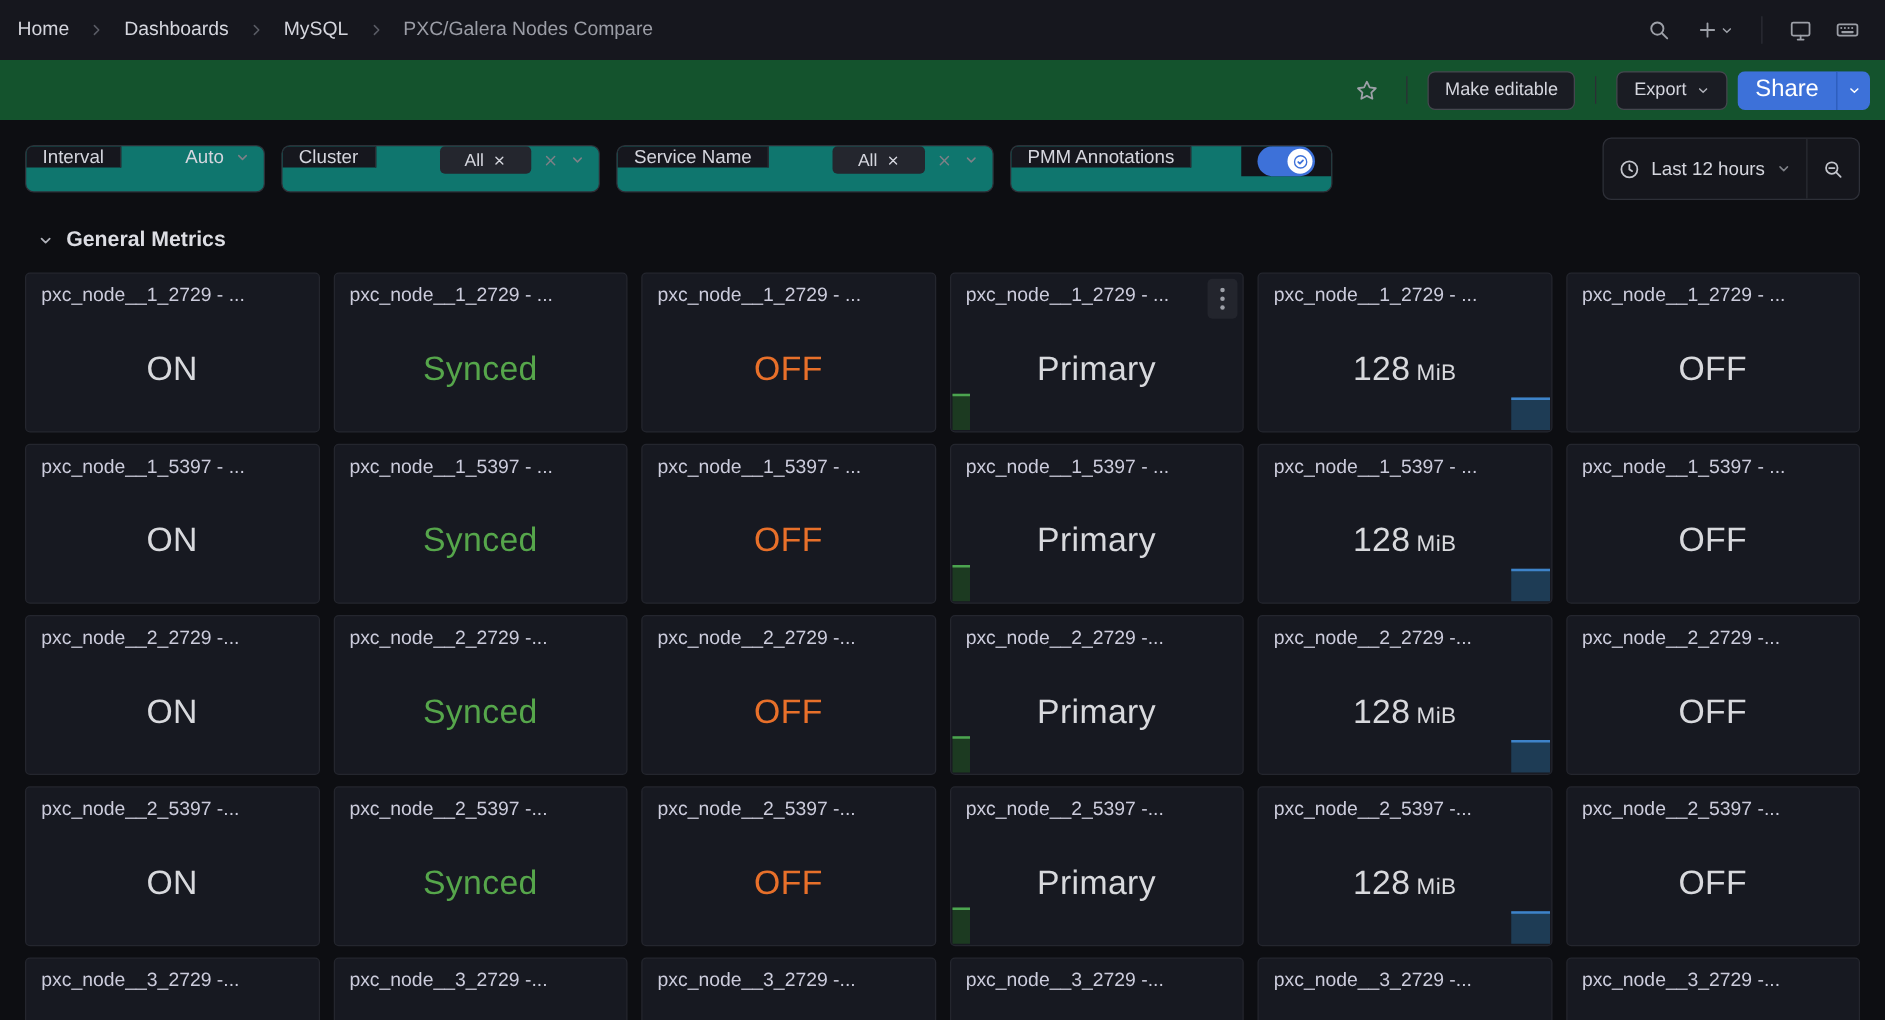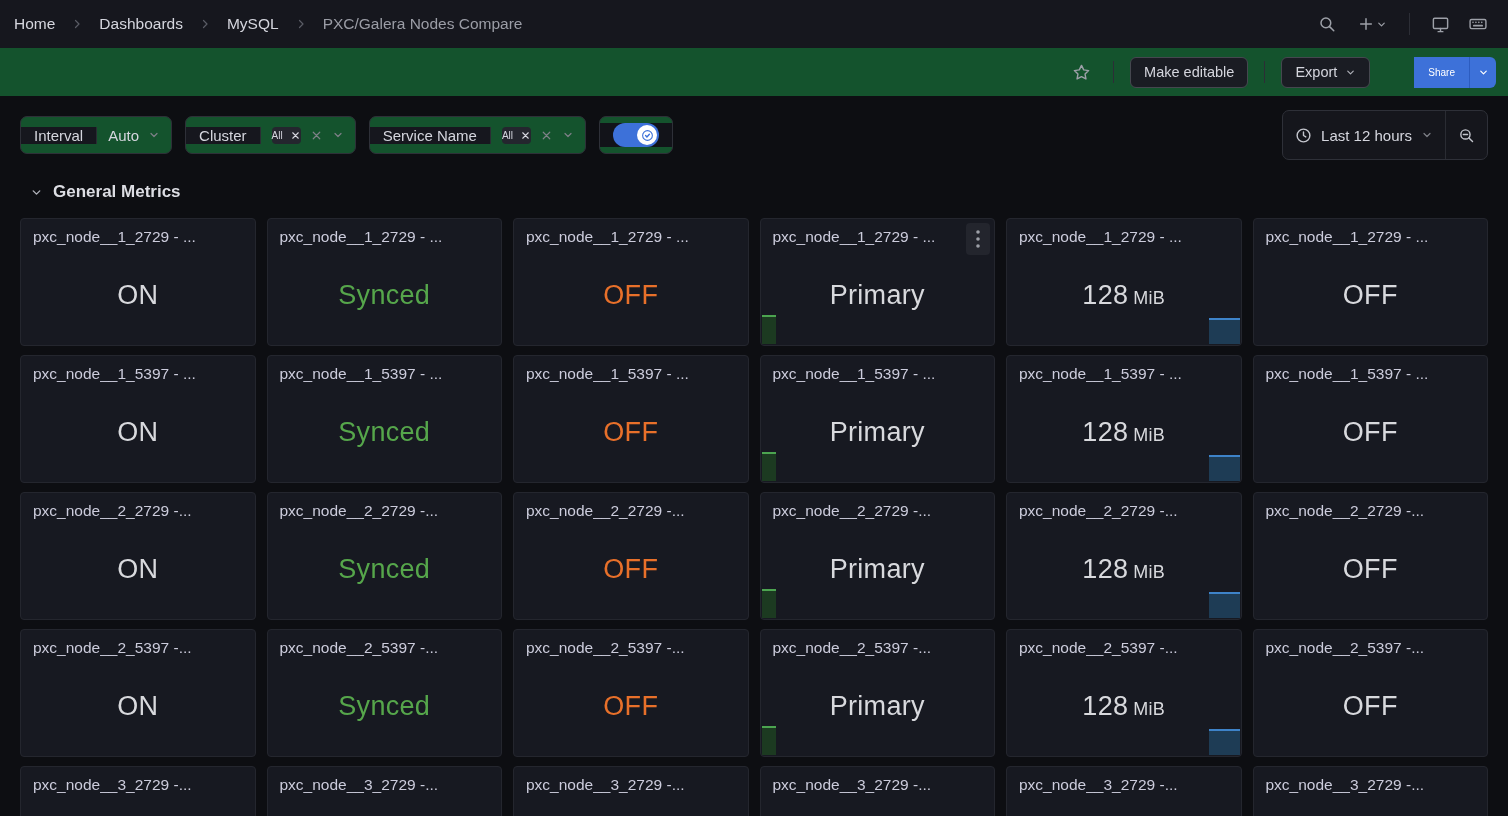--- a/index.html
+++ b/index.html
@@ -37,47 +37,47 @@
   }
   .btn {
     height: 31px; display: inline-flex; align-items: center; gap: 8px;
     padding: 0 13px; border-radius: 6px; font-size: 14.5px; color: #d5d6de;
     background: #1a1c23; border: 1px solid #45474f; cursor: pointer; white-space: nowrap;
   }
   .btn .chev { color: #aeb0b8; }
   .split-btn { display: inline-flex; border-radius: 6px; overflow: hidden; cursor: pointer; }
   .split-btn .main {
     height: 31px; display: flex; align-items: center; padding: 0 14px;
-    background: #3d71d9; color: #ffffff; font-size: 10px; font-weight: 500; margin-left: 36px;
+    background: #3d71d9; color: #ffffff; font-size: 19px; font-weight: 500;
   }
   .split-btn .arrow {
     width: 27px; height: 31px; display: flex; align-items: center; justify-content: center;
     background: #3d71d9; border-left: 1px solid #2c5cc0; color: #ffffff;
   }
 
   
   .filters-row {
     margin: 20px 20px 0; height: 38px;
     display: flex; align-items: center; gap: 13px;
   }
   .filter-group {
-    height: 38px; display: inline-flex; align-items: center;
-    border: 1px solid #2e3038; border-radius: 7px; overflow: hidden; background: #14532d;
+    height: 38px; display: inline-flex; align-items: flex-start;
+    border: 1px solid #2e3038; border-radius: 7px; overflow: hidden; background: #0f766e; gap: 40px;
   }
   .fg-label {
     display: flex; align-items: center; padding: 0 13px; font-size: 15px;
     color: #d5d6de; background: #16171e; border-right: 1px solid #2a2c33; white-space: nowrap;
   }
   .fg-value {
     display: flex; align-items: center; gap: 9px; padding: 0 11px; cursor: pointer;
   }
   .fg-value .val-text { font-size: 15px; color: #d5d6de; }
   .chip {
     display: inline-flex; align-items: center; gap: 7px; background: #24262e;
-    border-radius: 4px; padding: 3px 0; font-size: 10px; color: #d5d6de; cursor: pointer;
+    border-radius: 4px; padding: 3px 20px; font-size: 14px; color: #d5d6de; cursor: pointer;
   }
   .muted-icon { color: #7e8087; display: flex; cursor: pointer; }
   .toggle-cell { display: flex; align-items: center; padding: 0 13px; background: #121319; }
   .toggle {
     width: 46px; height: 24px; border-radius: 12px; background: #3d71d9;
     position: relative; cursor: pointer;
   }
   .toggle .knob {
     position: absolute; top: 2px; right: 2px; width: 20px; height: 20px;
     border-radius: 50%; background: #ffffff; display: flex; align-items: center; justify-content: center;
@@ -267,20 +267,21 @@
       </span>
       <span class="muted-icon">
         <svg width="12" height="12" viewBox="0 0 24 24" fill="none" stroke="currentColor" stroke-width="2.4" stroke-linecap="round" stroke-linejoin="round">
             <path d="M6 9l6 6 6-6"></path>
           </svg>
       </span>
     </span>
   </div>
 
   <div class="filter-group">
+    <span class="fg-label">PMM Annotations</span>
     <span class="toggle-cell">
       <span class="toggle">
         <span class="knob">
           <svg width="13" height="13" viewBox="0 0 24 24" fill="none" stroke="currentColor" stroke-width="2.6" stroke-linecap="round" stroke-linejoin="round">
               <circle cx="12" cy="12" r="9" stroke-width="2"></circle>
               <path d="M8.5 12.2l2.4 2.4 4.6-4.8"></path>
             </svg>
         </span>
       </span>
     </span>

